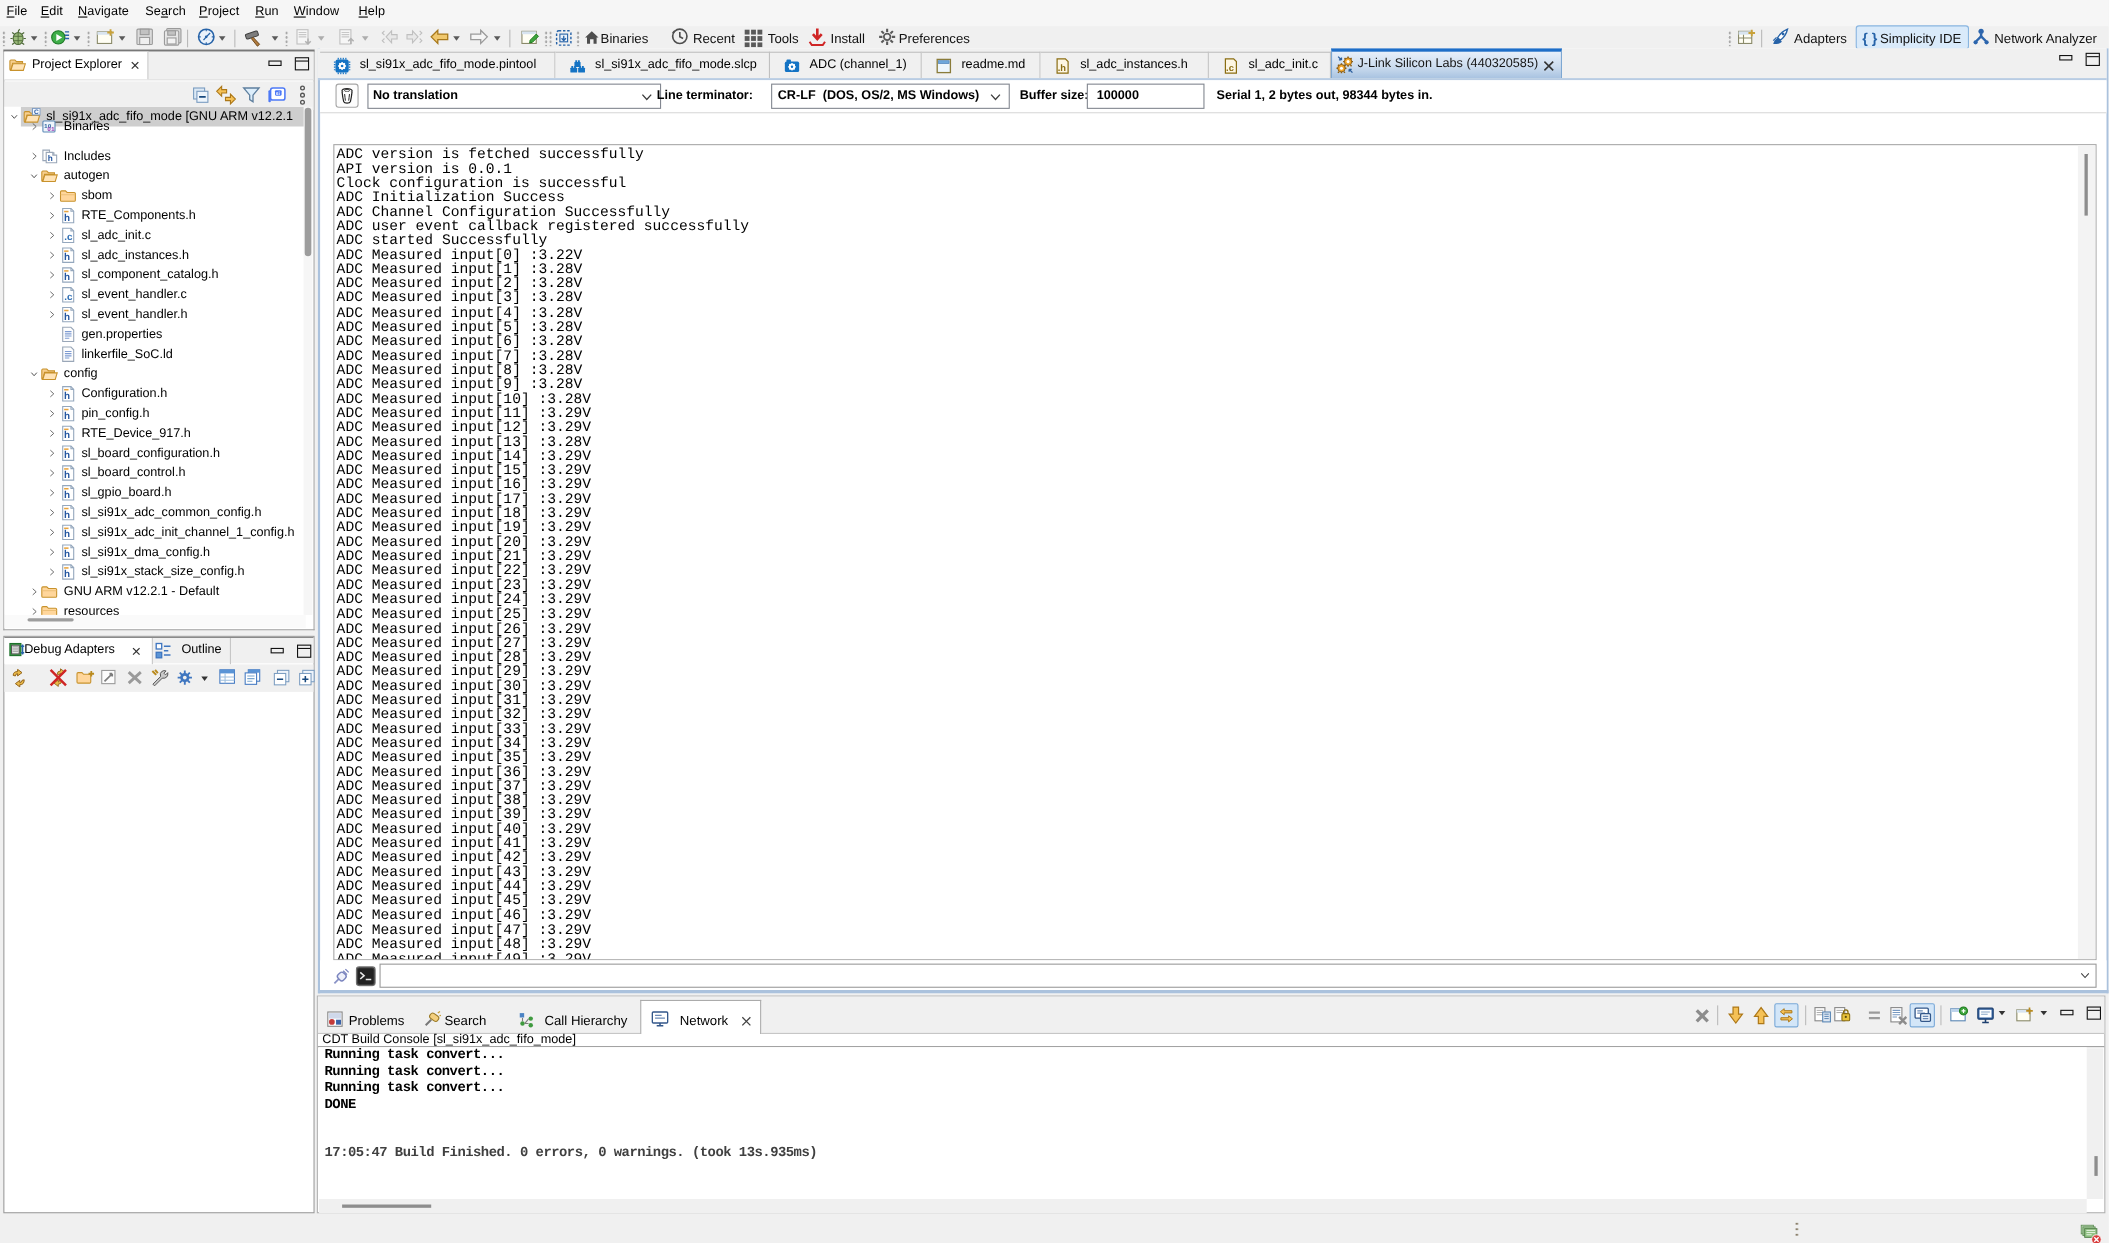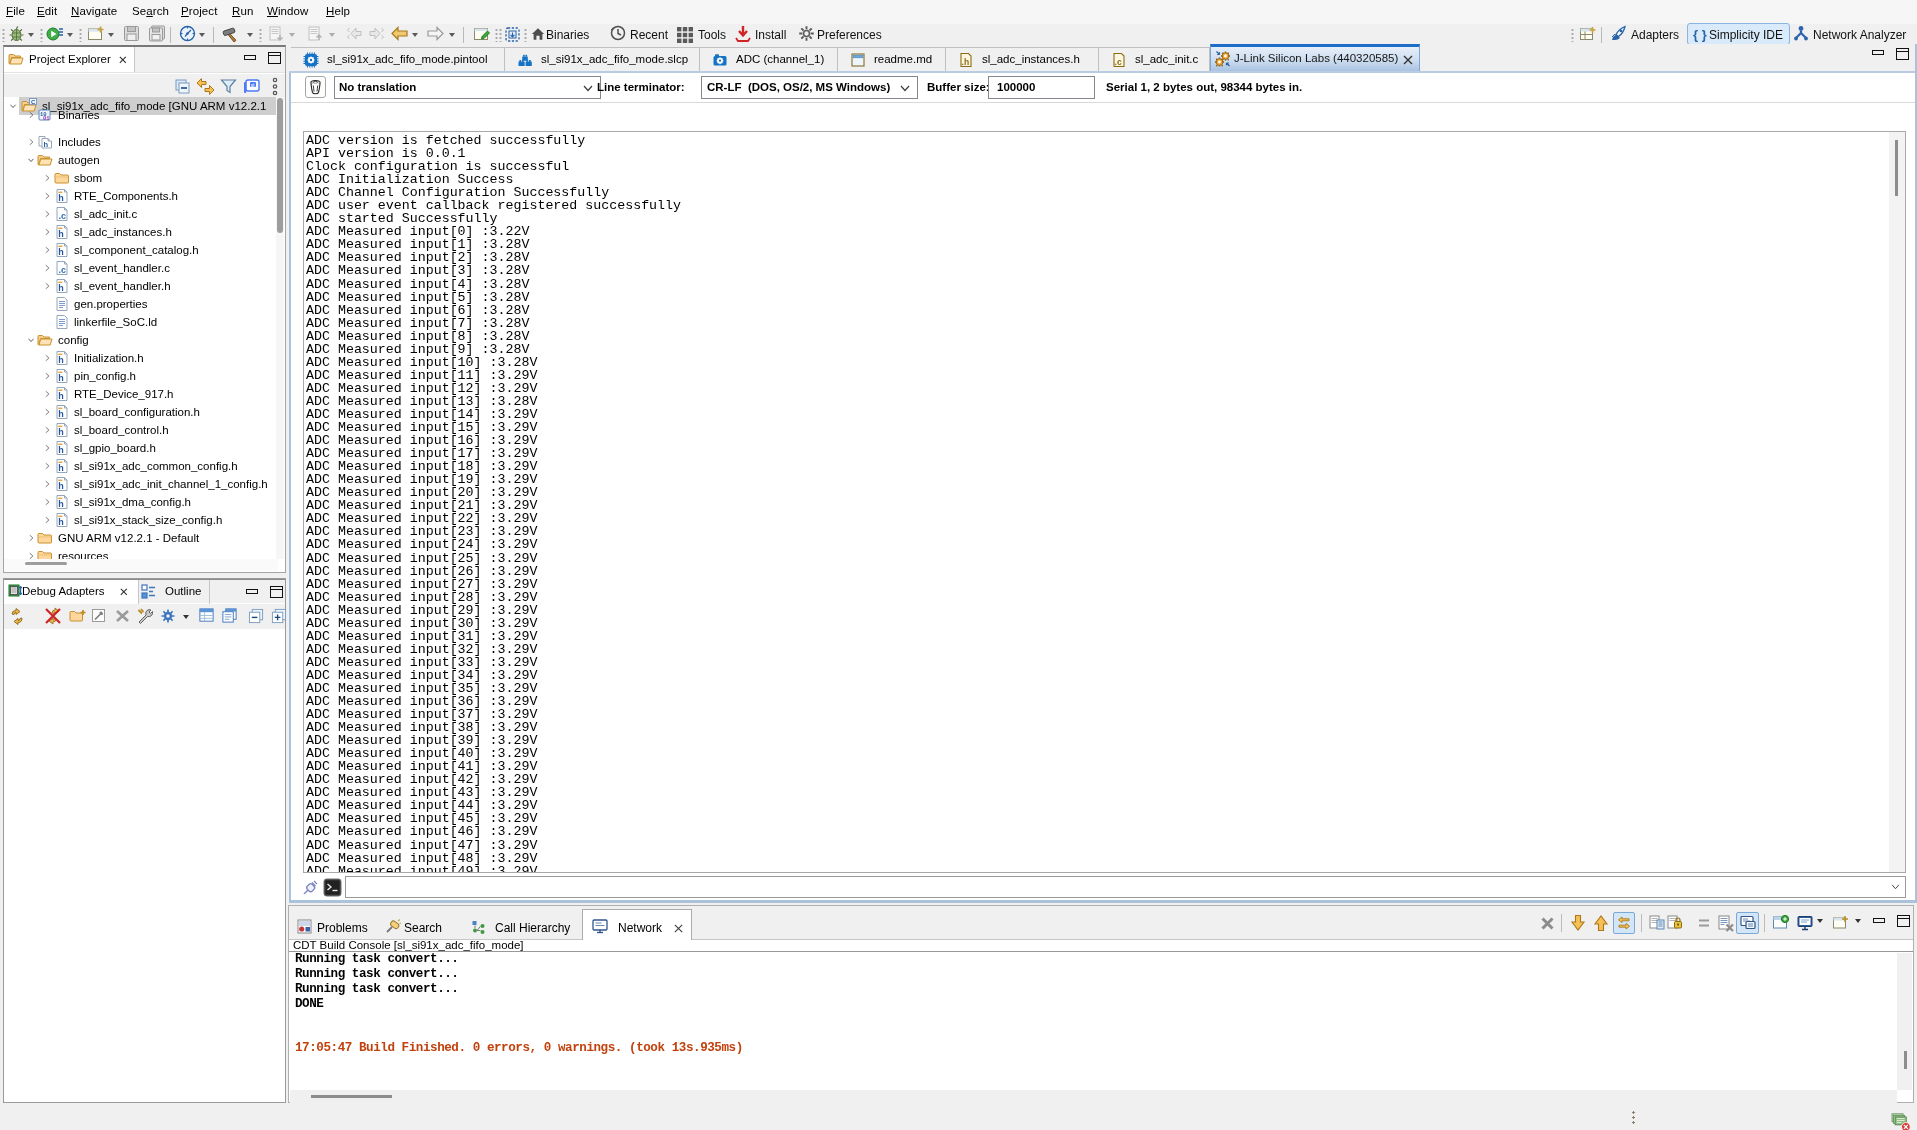--- a/index.html
+++ b/index.html
@@ -476,21 +476,21 @@
         </svg>
         <span class="txt" style="left:54px">config</span>
       </div>
 <div class="trow" style="top:252px;left:0;width:274px">
         <svg class="chev" style="left:38px" width="10" height="10" viewBox="0 0 16 16">
           <use href="#sy-chr"></use>
         </svg>
         <svg class="ticon16" style="left:50px">
           <use href="#sy-hfile"></use>
         </svg>
-        <span class="txt" style="left:70px">Initialization.h</span>
+        <span class="txt" style="left:70px">Configuration.h</span>
       </div>
 <div class="trow" style="top:270px;left:0;width:274px">
         <svg class="chev" style="left:38px" width="10" height="10" viewBox="0 0 16 16">
           <use href="#sy-chr"></use>
         </svg>
         <svg class="ticon16" style="left:50px">
           <use href="#sy-hfile"></use>
         </svg>
         <span class="txt" style="left:70px">pin_config.h</span>
       </div>
@@ -970,21 +970,21 @@
       </div>
   </div>
   <div id="bp-label">CDT Build Console [sl_si91x_adc_fifo_mode]</div>
   <div style="position:absolute;left:0;top:45px;width:1624px;height:1px;background:#999"></div>
   <div id="bp-console">Running task convert...
 Running task convert...
 Running task convert...
 DONE
 
 
-<span style="color:#c2410c">17:05:47 Build Finished. 0 errors, 0 warnings. (took 13s.935ms)</span></div>
+<span style="color:#404040">17:05:47 Build Finished. 0 errors, 0 warnings. (took 13s.935ms)</span></div>
   <div id="bp-hsb">
       <div class="thumb"></div>
     </div>
   <div id="bp-vsb">
       <div class="thumb"></div>
     </div>
 </div>
 <div id="status">
   <div style="position:absolute;left:1632px;top:6px;width:3px;height:16px;background-image:radial-gradient(circle,#8a7f6a 1.1px,transparent 1.3px);background-size:3px 5px"></div>
   <svg style="position:absolute;left:1891px;top:9px" width="21" height="19" viewBox="0 0 26 24">

